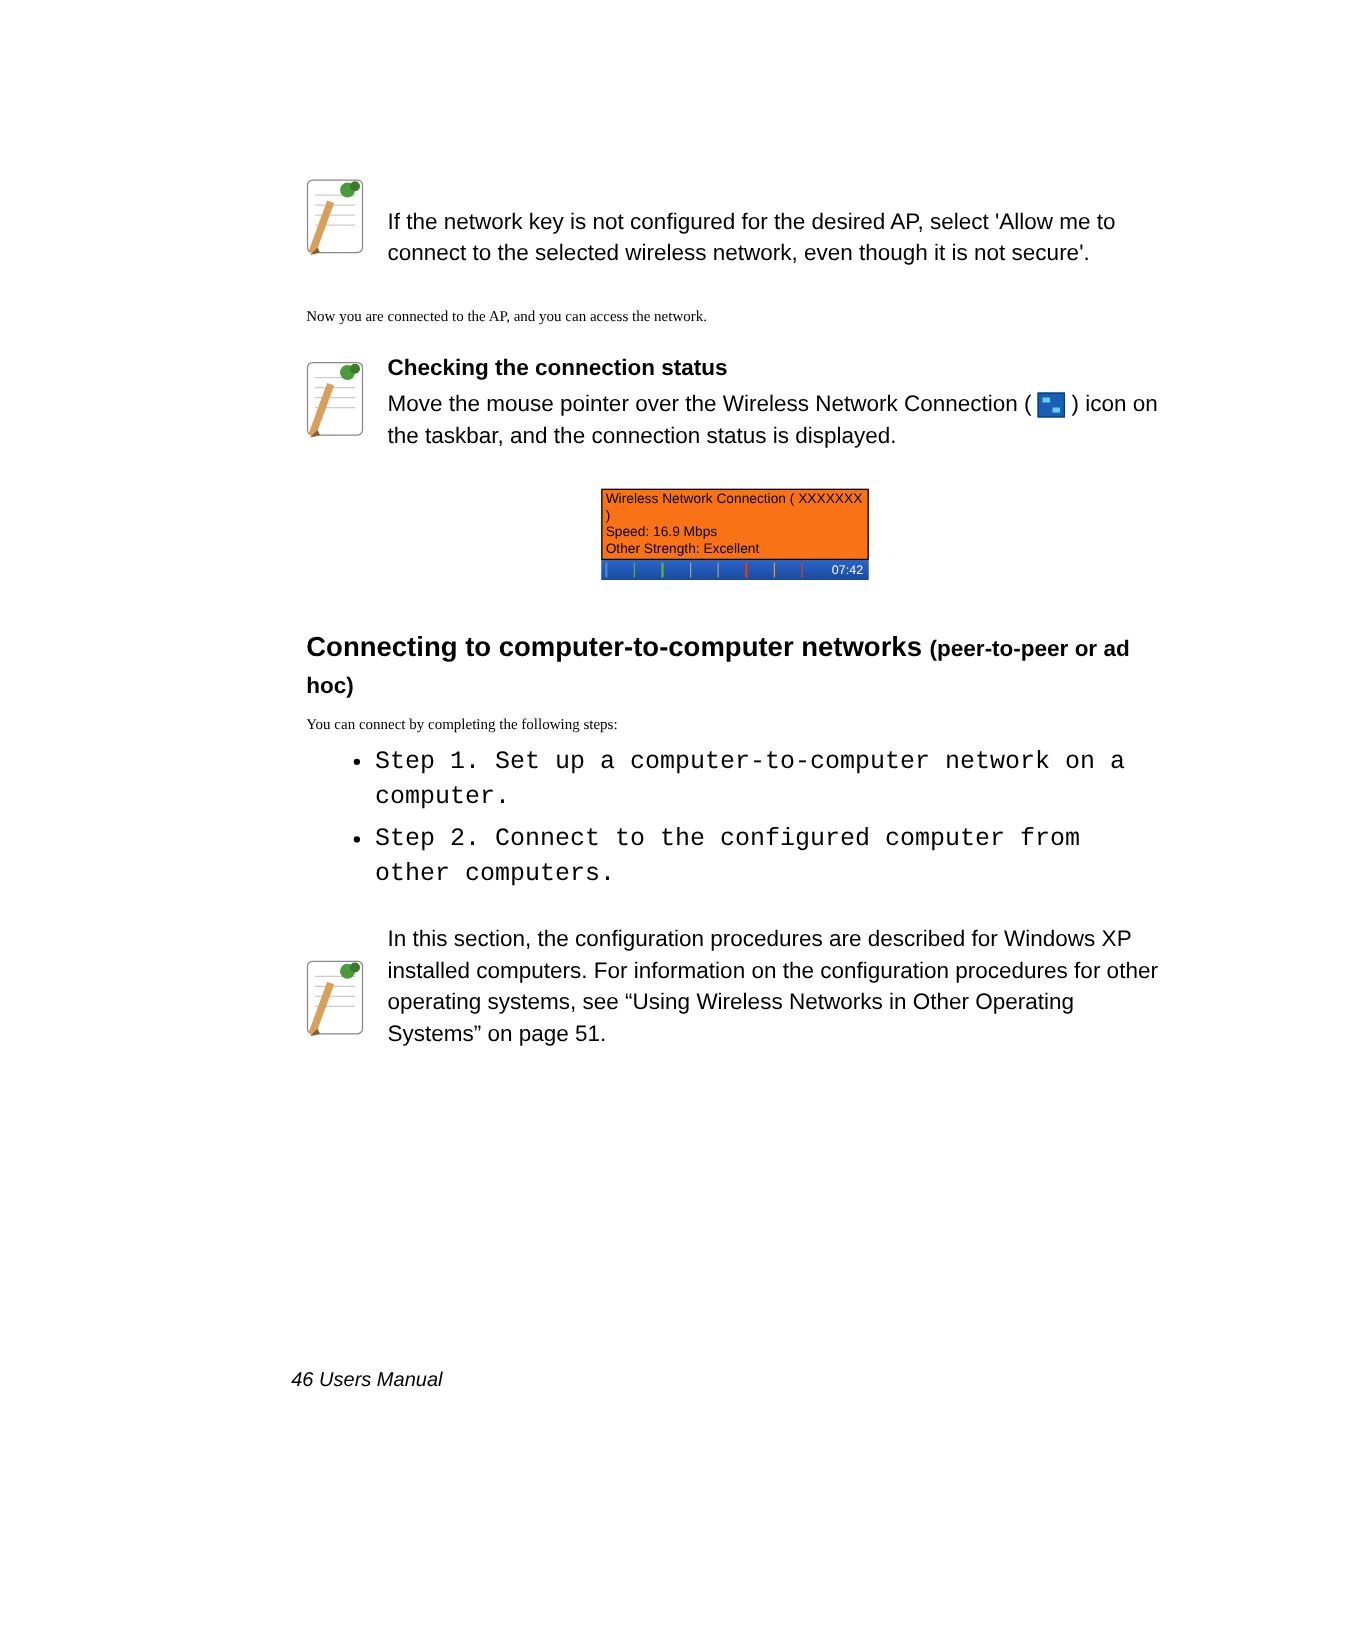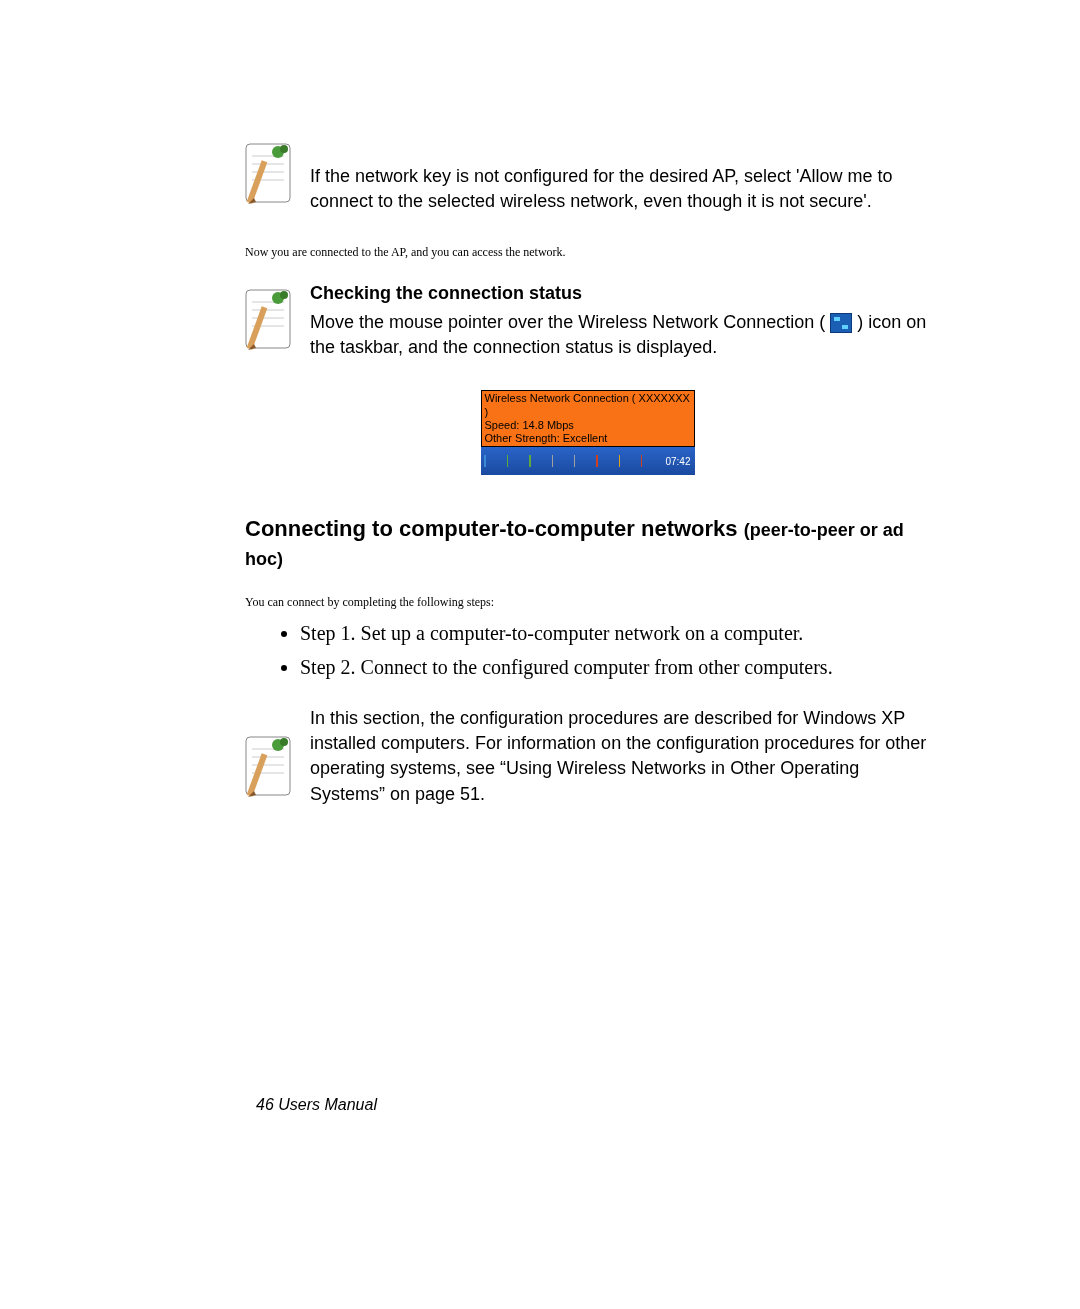--- a/index.html
+++ b/index.html
@@ -41,33 +41,33 @@
     font-size: 12px;
     line-height: 1.4;
   }
   .body-p {
     margin: 0 0 20px 0;
   }
   .section-heading {
     font-size: 22px;
     font-weight: bold;
     margin-top: 40px;
-    margin-bottom: 22px;
+    margin-bottom: 10px;
     line-height: 1.3;
   }
   .section-heading .sub {
     font-size: 18px;
     font-weight: bold;
   }
   ul.steps {
     margin: 0 0 25px 0;
     padding-left: 55px;
   }
   ul.steps li {
-    font-family: Liberation Serif, serif;
+    font-family: Liberation Mono, monospace;
     font-size: 20px;
     margin-bottom: 6px;
     line-height: 1.4;
   }
   .inline-icon {
     display: inline-block;
     vertical-align: middle;
     width: 20px;
     height: 18px;
     background: #1a5fb4;
@@ -100,21 +100,21 @@
     font-family: Tahoma, Arial, sans-serif;
   }
   .tooltip-box {
     background: #f97316;
     border: 1px solid #000000;
     padding: 1px 3px;
     line-height: 1.2;
   }
   .tray-bar {
     background: linear-gradient(to bottom, #2a64c8, #1a4aa0);
-    height: 28px;
+    height: 16px;
     display: flex;
     align-items: center;
     justify-content: flex-end;
     padding: 0 4px;
     color: #ffffff;
     font-size: 10px;
     gap: 21px;
   }
   .tray-icon {
     width: 12px;
@@ -123,21 +123,21 @@
     display: inline-block;
   }
   .tray-icon.blue { background: #3a8ad6; }
   .tray-icon.green { background: #5fa83a; }
   .tray-icon.gray { background: #a0a0a0; }
   .tray-icon.red { background: #d04020; }
   .tray-icon.orange { background: #e0a020; }
   .tray-time { margin-left: 2px; }
   .footer {
     position: absolute;
-    left: 256px;
+    left: 233px;
     bottom: 195px;
     font-style: italic;
     font-size: 16px;
   }
   
   .notepad-svg { width: 56px; height: 70px; }
 </style>
 </head>
 <body>
 
@@ -180,21 +180,21 @@
       <div class="note-heading">Checking the connection status</div>
       <span>Move the mouse pointer over the Wireless Network Connection (</span>
       <span class="inline-icon"></span>
       <span>) icon on the taskbar, and the connection status is displayed.</span>
     </div>
   </div>
 
   <div class="tooltip-shot">
     <div class="tooltip-box">
       <div>Wireless Network Connection (   XXXXXXX   )</div>
-      <div>Speed: 14.8 Mbps</div>
+      <div>Speed: 16.9 Mbps</div>
       <div>Other Strength: Excellent</div>
     </div>
     <div class="tray-bar">
       <span class="tray-icon blue"></span>
       <span class="tray-icon green"></span>
       <span class="tray-icon green"></span>
       <span class="tray-icon gray"></span>
       <span class="tray-icon gray"></span>
       <span class="tray-icon red"></span>
       <span class="tray-icon orange"></span>

